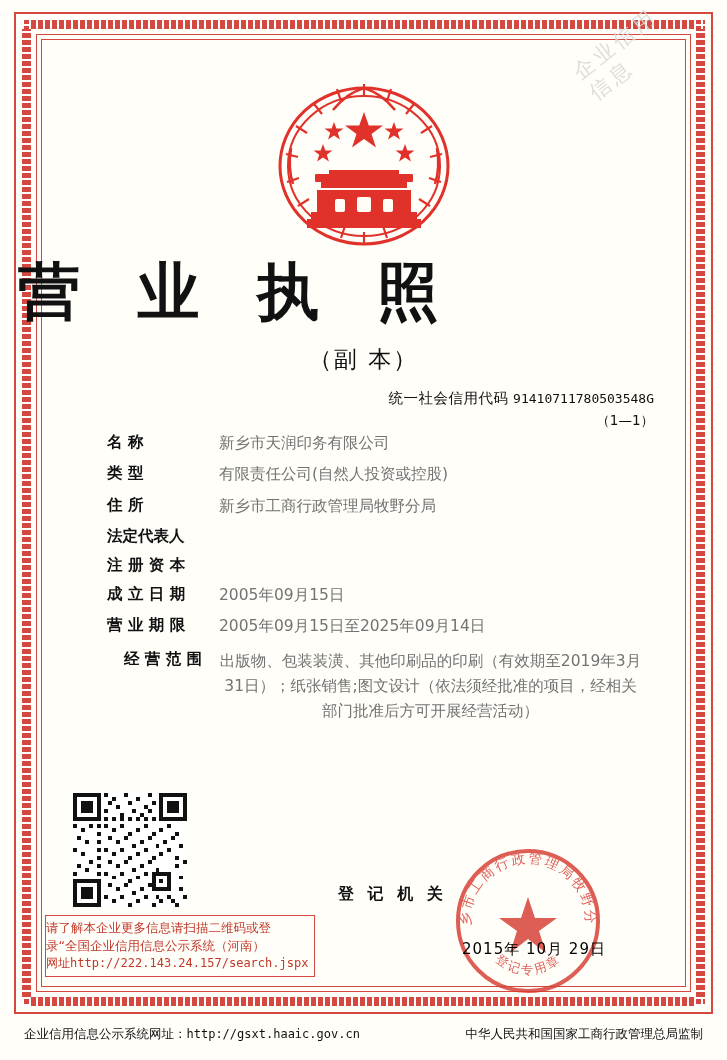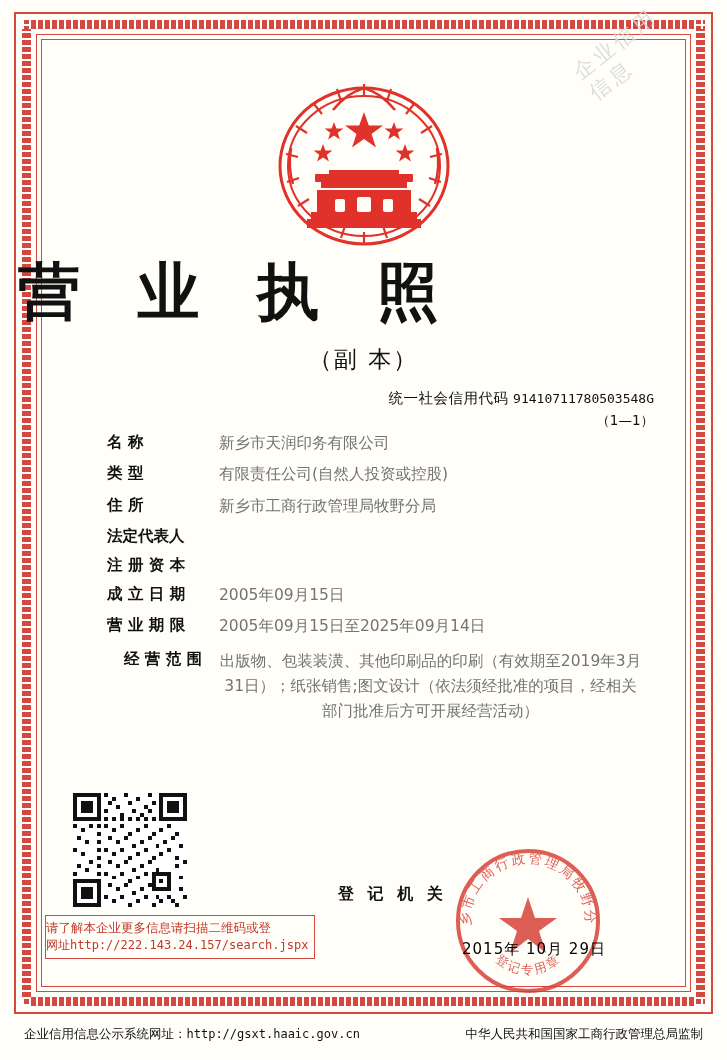--- a/index.html
+++ b/index.html
@@ -510,20 +510,21 @@
           <rect x="26" y="28" width="1" height="1"></rect>
         <rect x="21" y="26" width="1" height="1"></rect>
           <rect x="25" y="27" width="1" height="1"></rect>
         <rect x="28" y="26" width="1" height="1"></rect>
       </g>
     </svg>
   </div>
 
   <div class="qr-caption">
     <div>请了解本企业更多信息请扫描二维码或登</div>
+    <div>录“全国企业信用信息公示系统（河南）</div>
     <div class="url">网址http://222.143.24.157/search.jspx</div>
   </div>
 
   <div class="reg-auth">登 记 机 关</div>
 
   <div class="seal">
     <svg viewBox="0 0 152 152" width="152" height="152" aria-hidden="true">
       <defs>
         <path id="sealArcTop" d="M 18,76 A 58,58 0 0 1 134,76" fill="none"></path>
         <path id="sealArcBottom" d="M 34,104 A 48,48 0 0 0 118,104" fill="none"></path>

